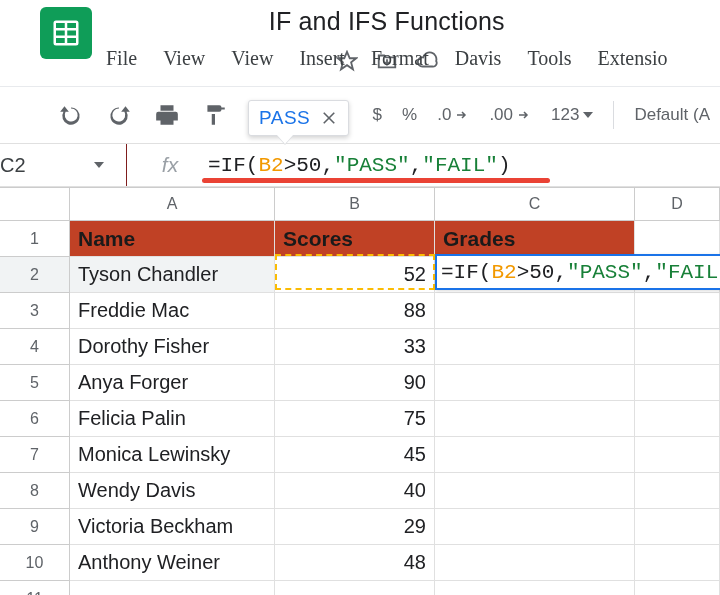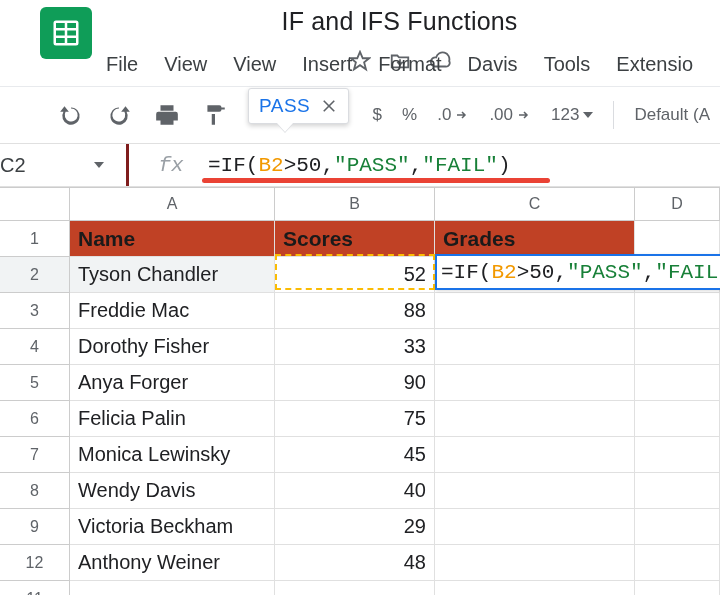--- a/index.html
+++ b/index.html
@@ -44,21 +44,21 @@
     flex-shrink: 0;
   }
   .app-icon svg { width: 30px; height: 30px; }
   .title-area { margin-left: 14px; display: flex; flex-direction: column; }
   .title-row { display: flex; align-items: center; gap: 14px; height: 30px; flex-direction: column; }
   .doc-title { font-size: 25px; color: var(--text); letter-spacing: 0.2px; }
   .title-icons { display: flex; align-items: center; gap: 18px; color: #5f6368; }
   .ti { width: 22px; height: 22px; display:inline-flex; align-items:center; justify-content:center; }
   .ti svg { width: 22px; height: 22px; }
 
-  .menubar { display: flex; gap: 26px; margin-top: 16px; font-size: 20px; color: #3c4043; }
+  .menubar { display: flex; gap: 26px; margin-top: 10px; font-size: 20px; color: #3c4043; font-family: Liberation Serif, serif; }
   .menubar span { cursor: default; }
 
   .divider { height: 1px; background: #e8eaed; margin-top: 6px; }
 
   
   .toolbar {
     display: flex;
     align-items: center;
     height: 56px;
     padding: 0 10px 0 56px;
@@ -69,21 +69,21 @@
   .tbtn { width: 30px; height: 30px; display:inline-flex; align-items:center; justify-content:center; }
   .tbtn svg { width: 26px; height: 26px; fill: #5f6368; }
   .tdivider { width:1px; height:30px; background: transparent; }
   .fmt-group { display:flex; align-items:center; gap:20px; font-weight: 400; color:#5f6368; font-size:17px; margin-left: auto; }
   .fmt-group .lbl { display:inline-flex; align-items:center; gap:4px; }
   .caret { width:0;height:0;border-left:5px solid transparent;border-right:5px solid transparent;border-top:6px solid #5f6368; display:inline-block; }
 
   
   .chip {
     position: absolute;
-    top: 1px; left: 248px;
+    top: 13px; left: 248px;
     background: #fff;
     border: 1px solid #dadce0;
     border-radius: 3px;
     box-shadow: 0 2px 5px rgba(0,0,0,.18);
     padding: 6px 10px;
     display: flex; align-items: center; gap: 10px;
     font-size: 19px;
   }
   .chip-text { color: #1a73e8; font-weight: 500; letter-spacing: .5px; }
   .chip-x { width:18px;height:18px; display:inline-flex; align-items:center; justify-content:center; color:#5f6368; }
@@ -113,25 +113,25 @@
     display: flex;
     align-items: center;
     padding-left: 0;
     font-size: 20px;
     color: #3c4043;
     gap: 68px;
   }
   .fx {
     width: 70px; height:100%;
     display:flex; align-items:center; justify-content:center;
-    border-left: 3px solid #7f1d1d;
+    border-left: 1px solid #7f1d1d;
     border-right: none;
     font-style: italic;
     color: #9aa0a6;
-    font-family: Liberation Mono, monospace;
+    font-family: Liberation Sans, sans-serif;
     font-size: 21px;
     padding-left: 17px;
   }
   .fbar {
     flex: 1;
     height: 100%;
     display: flex;
     align-items: center;
     padding-left: 12px;
     font-family: Consolas, "Courier New", monospace;
@@ -390,21 +390,21 @@
     <div class="rowhdr h36">8</div>
     <div class="cell h36">Wendy Davis</div>
     <div class="cell num h36">40</div>
     <div class="cell h36"></div>
     <div class="cell h36"></div>
     <div class="rowhdr h36">9</div>
     <div class="cell h36">Victoria Beckham</div>
     <div class="cell num h36">29</div>
     <div class="cell h36"></div>
     <div class="cell h36"></div>
-    <div class="rowhdr h36">12</div>
+    <div class="rowhdr h36">10</div>
     <div class="cell h36">Anthony Weiner</div>
     <div class="cell num h36">48</div>
     <div class="cell h36"></div>
     <div class="cell h36"></div>
     <div class="rowhdr h36">11</div>
     <div class="cell h36"></div>
     <div class="cell num h36"></div>
     <div class="cell h36"></div>
     <div class="cell h36"></div>
     <div class="b2-ref"></div>

